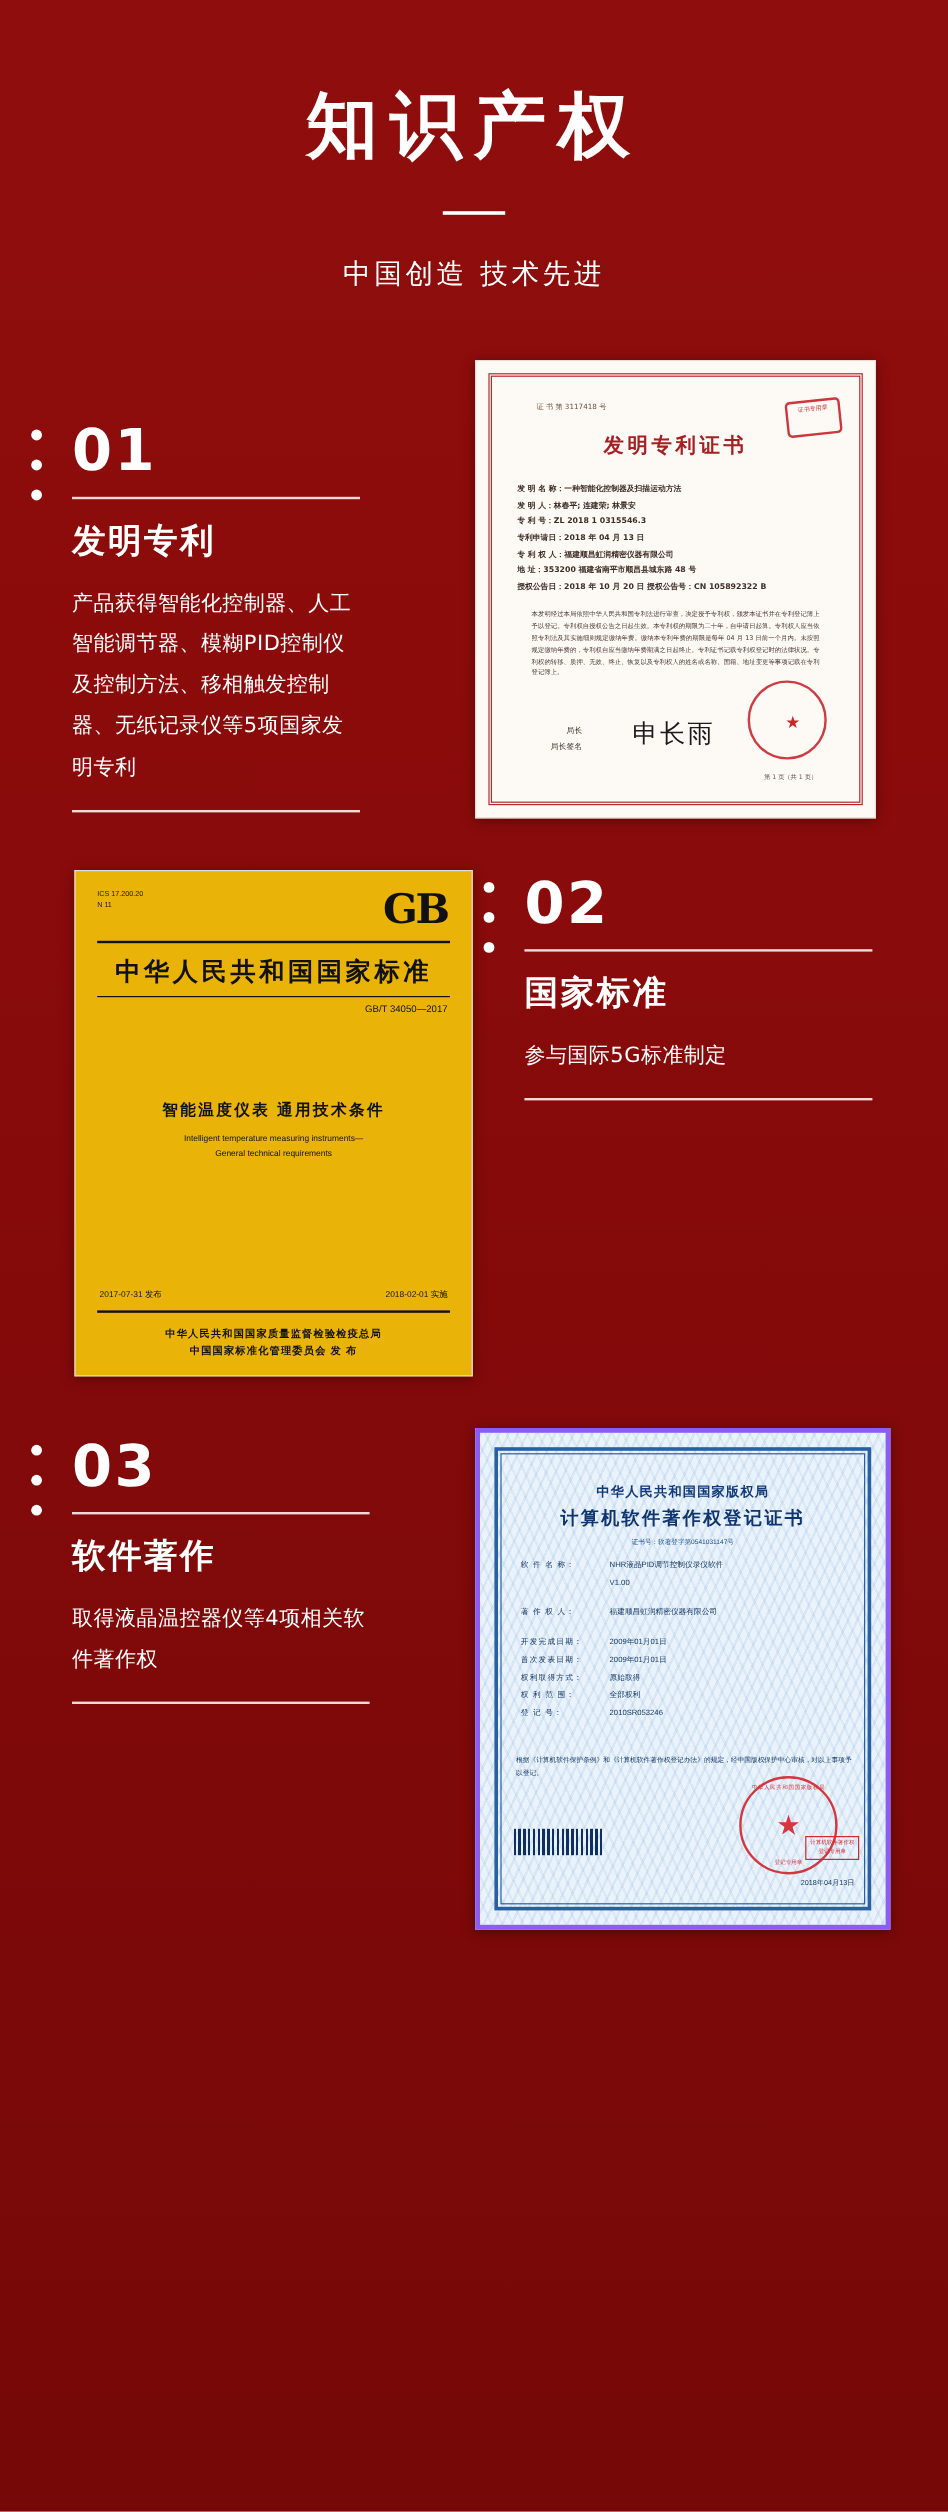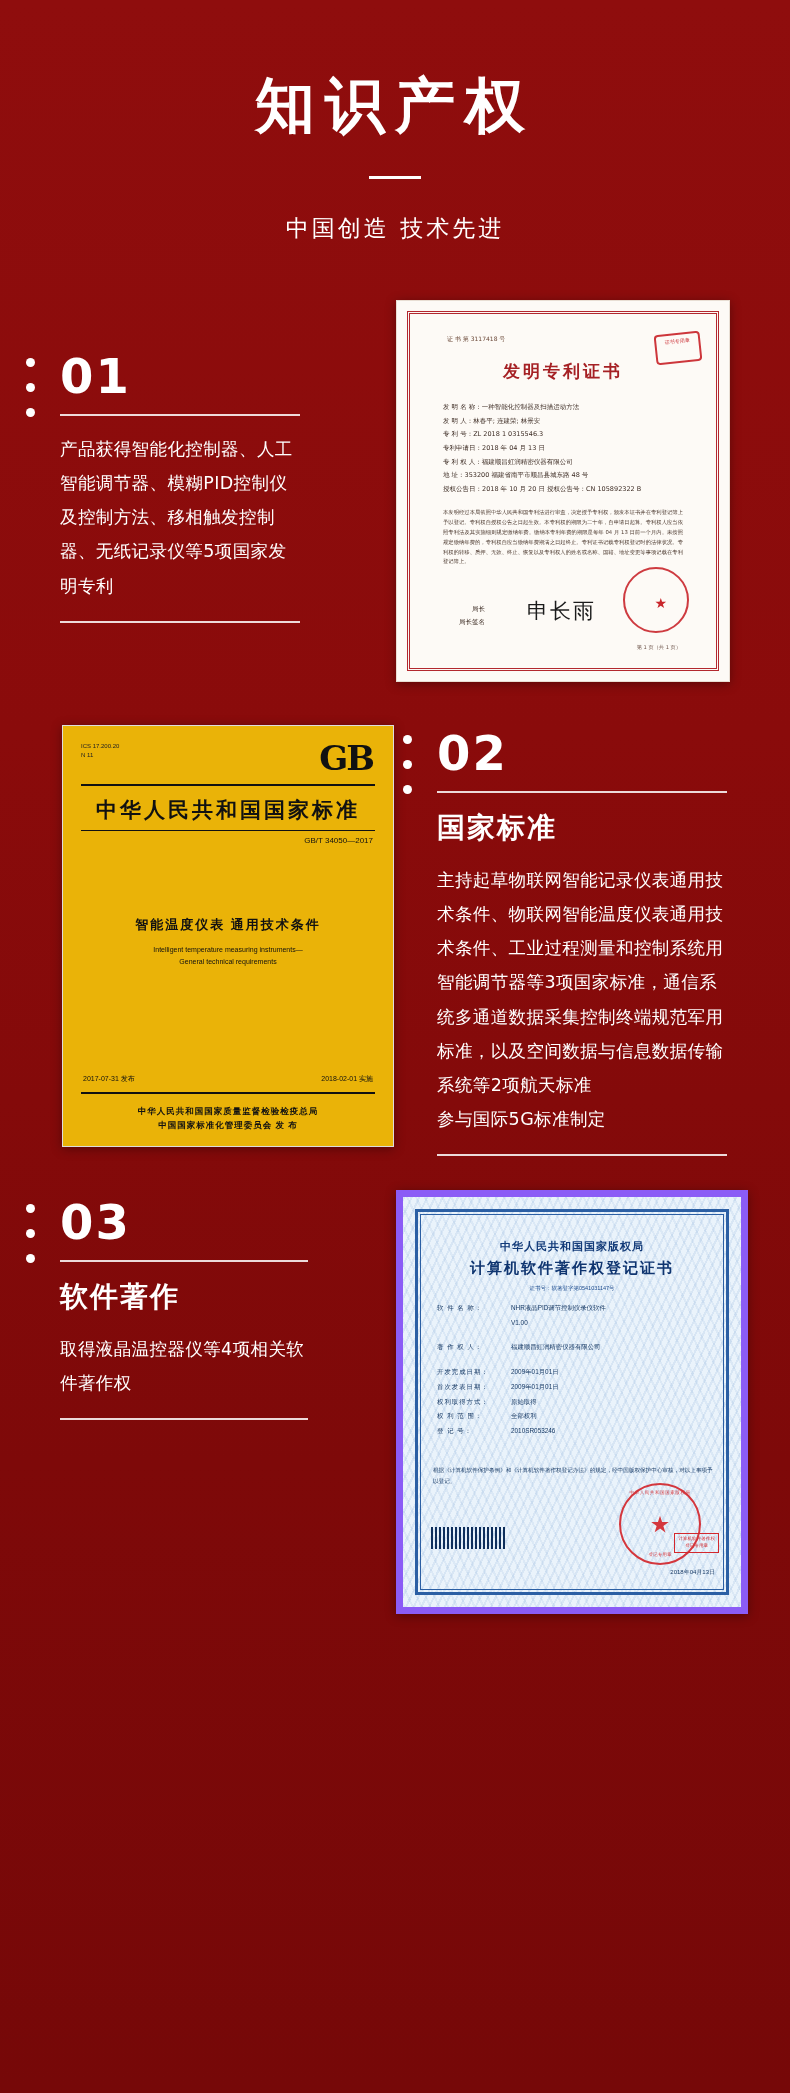--- a/index.html
+++ b/index.html
@@ -201,24 +201,25 @@
   .p-title {
     text-align: center;
     font-size: 17px;
     font-weight: bold;
     color: #a52024;
     letter-spacing: 3px;
     margin-top: 16px;
     font-family: "DejaVu Sans", sans-serif;
   }
   .p-rows {
-    margin: 18px 24px 0 24px;
+    margin: 18px 24px 0 12px;
     font-size: 6.5px;
     line-height: 2.1;
     color: #3e2d25;
+    font-weight: bold;
   }
   .p-rows div { white-space: nowrap; overflow: hidden; }
   .p-para {
     margin: 12px 24px 0 24px;
     font-size: 5.3px;
     line-height: 1.85;
     color: #4a372d;
     text-align: justify;
   }
   .p-sign {
@@ -347,21 +348,21 @@
     font-size: 8.5px;
     font-weight: bold;
     letter-spacing: 1px;
     color: #111;
     line-height: 1.7;
   }
 
   
   .soft {
     background: #eaf3fb;
-    border: 7px solid #8b5cf6;
+    border: 4px solid #8b5cf6;
   }
   .soft-guilloche {
     position: absolute;
     inset: 0;
     background:
       repeating-linear-gradient(115deg, rgba(90,140,200,0.13) 0 2px, transparent 2px 7px),
       repeating-linear-gradient(65deg, rgba(90,140,200,0.10) 0 2px, transparent 2px 8px);
   }
   .soft-frame {
     position: absolute;
@@ -479,20 +480,21 @@
   <div class="txt">
     <div class="num-block">
       <div class="dots">
         <div class="dot"></div>
         <div class="dot"></div>
         <div class="dot"></div>
       </div>
       <div class="num">01</div>
     </div>
     <div class="num-rule"></div>
+    <div class="sec-title">发明专利</div>
     <div class="sec-body">产品获得智能化控制器、人工智能调节器、模糊PID控制仪及控制方法、移相触发控制器、无纸记录仪等5项国家发明专利</div>
     <div class="bottom-rule"></div>
   </div>
 
   <div class="cert patent">
     <div class="patent-border"></div>
     <div class="patent-inner">
       <div class="p-no">证 书 第 3117418 号</div>
       <div class="p-title">发明专利证书</div>
       <div class="p-rows">
@@ -541,21 +543,20 @@
     <div class="num-block">
       <div class="dots">
         <div class="dot"></div>
         <div class="dot"></div>
         <div class="dot"></div>
       </div>
       <div class="num">02</div>
     </div>
     <div class="num-rule"></div>
     <div class="sec-title">国家标准</div>
-    <div class="sec-body">主持起草物联网智能记录仪表通用技术条件、物联网智能温度仪表通用技术条件、工业过程测量和控制系统用智能调节器等3项国家标准，通信系统多通道数据采集控制终端规范军用标准，以及空间数据与信息数据传输系统等2项航天标准</div>
     <div class="sec-body">参与国际5G标准制定</div>
     <div class="bottom-rule"></div>
   </div>
 </div>
 
 <div class="section" id="sec03">
   <div class="txt">
     <div class="num-block">
       <div class="dots">
         <div class="dot"></div>

